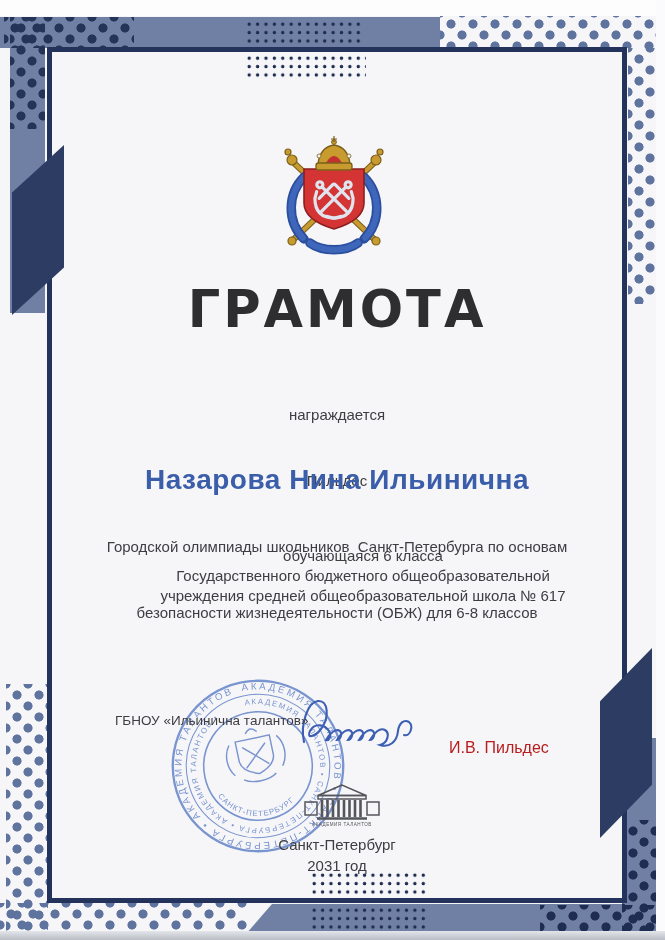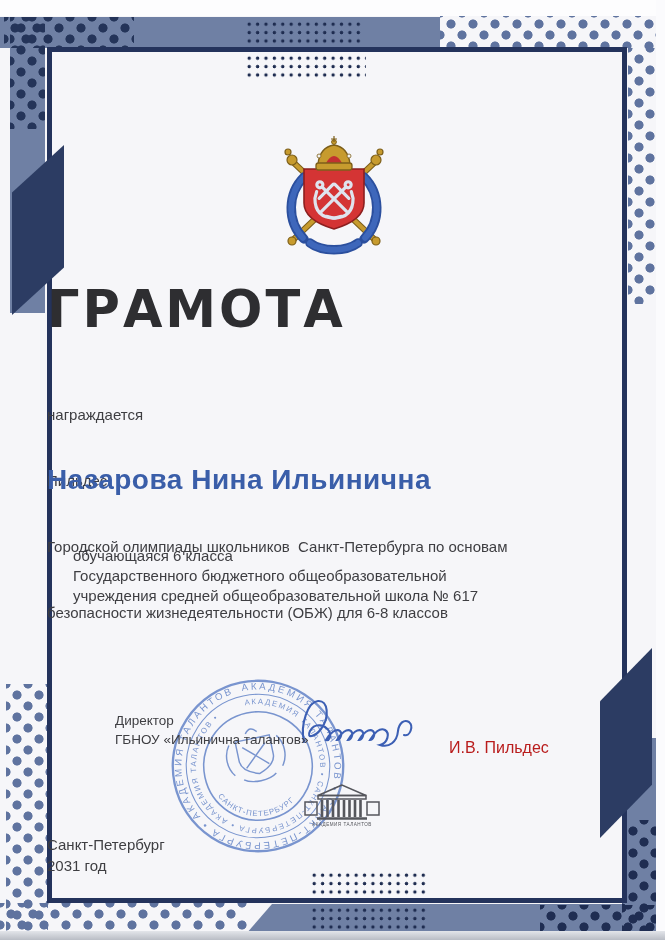--- a/index.html
+++ b/index.html
@@ -36,21 +36,21 @@
   .grid-band-top{left:245px;top:20px;width:118px;height:26px;}
   .grid-under-top{left:245px;top:54px;width:121px;height:25px;}
   .grid-above-bottom{left:310px;top:871px;width:118px;height:26px;}
   .grid-on-bottom{left:310px;top:906px;width:118px;height:27px;}
 
   
   .shape-left{left:12px;top:145px;width:52px;height:170px;background:#2c3c63;clip-path:polygon(100% 0,100% 72%,0 100%,0 28%);}
   .shape-right{left:600px;top:648px;width:52px;height:190px;background:#2c3c63;clip-path:polygon(100% 0,100% 72%,0 100%,0 28%);}
 
   
-  .center{left:47px;width:580px;}
+  .center{left:47px;width:580px;text-align:center;}
   .title{top:280px;font-family:"DejaVu Sans",sans-serif;font-weight:700;font-size:51px;letter-spacing:3px;color:#2e2e31;}
   .award{top:360px;font-size:15px;line-height:22px;color:#3e3e42;white-space:pre-wrap;}
   .name{top:464px;font-size:28px;font-weight:700;color:#3a5ea9;letter-spacing:0.5px;}
   .school{top:546px;font-size:15px;line-height:20px;color:#3e3e42;margin-left:26px;}
   .director{left:115px;top:712px;font-size:13.5px;line-height:18.5px;color:#3e3e42;text-align:left;}
   .signer{left:449px;top:728px;font-size:16px;color:#b91c1c;margin-top:11px;}
   .footer{top:834px;font-size:15px;line-height:21px;color:#3e3e42;}
 
   .arms{left:270px;top:134px;width:128px;height:126px;}
   .stamp{left:166px;top:674px;width:184px;height:184px;opacity:.88;mix-blend-mode:multiply;}
@@ -179,21 +179,20 @@
         <path d="M78,106 C86,112 104,112 112,106"></path>
       </g>
     </g>
   </svg>
 
   <svg class="abs signature" viewBox="0 0 132 64">
     <path fill="none" stroke="#3c5fb4" stroke-width="2.1" stroke-linecap="round" d="M8,52 C4,34 12,12 22,11 C32,10 34,27 25,39 C19,47 10,49 14,41 C19,32 29,35 33,41 C36,46 33,51 30,50 C34,43 40,38 44,41 C47,44 44,50 41,50 C45,43 51,38 55,41 C58,44 55,50 52,50 C56,43 62,38 66,41 C69,44 66,50 63,50 C67,43 73,38 77,41 C80,44 77,50 74,50 C78,43 84,37 89,40 C94,43 92,53 84,55 C93,58 101,52 102,41 C103,33 108,29 113,32 C118,36 114,47 108,45"></path>
   </svg>
 
   <div class="abs director">
-    <div>Директор</div>
     <div>ГБНОУ «Ильинична талантов»</div>
   </div>
   <div class="abs signer">И.В. Пильдес</div>
 
   <svg class="abs building" viewBox="0 0 80 44">
     <g fill="none" stroke="#55565c" stroke-width="1.5">
       <path d="M40,2 L16,12.5 H64 Z"></path>
       <rect x="16" y="12.5" width="48" height="3.5"></rect>
       <rect x="3" y="19" width="12" height="13"></rect>
       <rect x="65" y="19" width="12" height="13"></rect>

